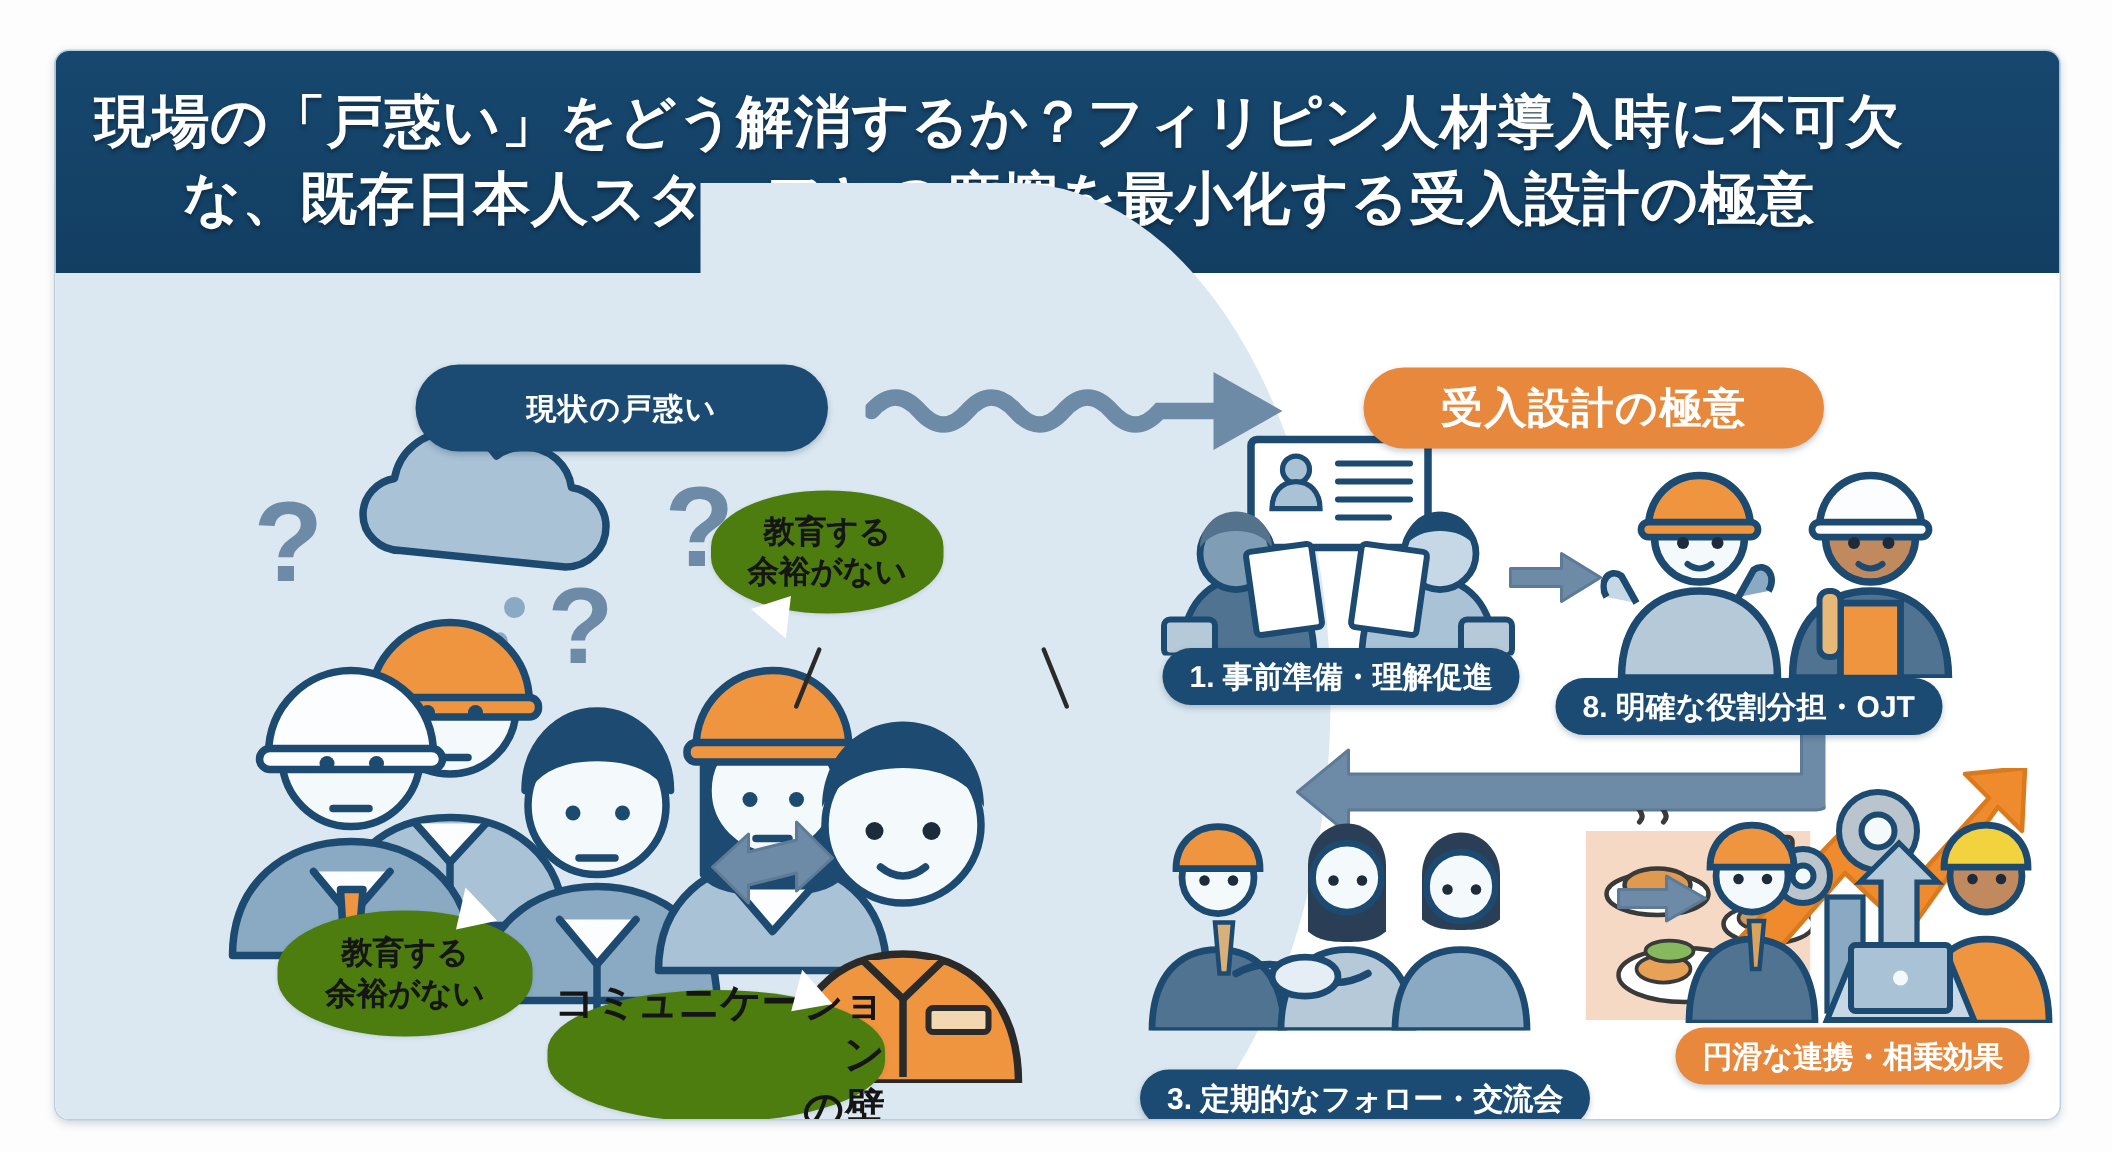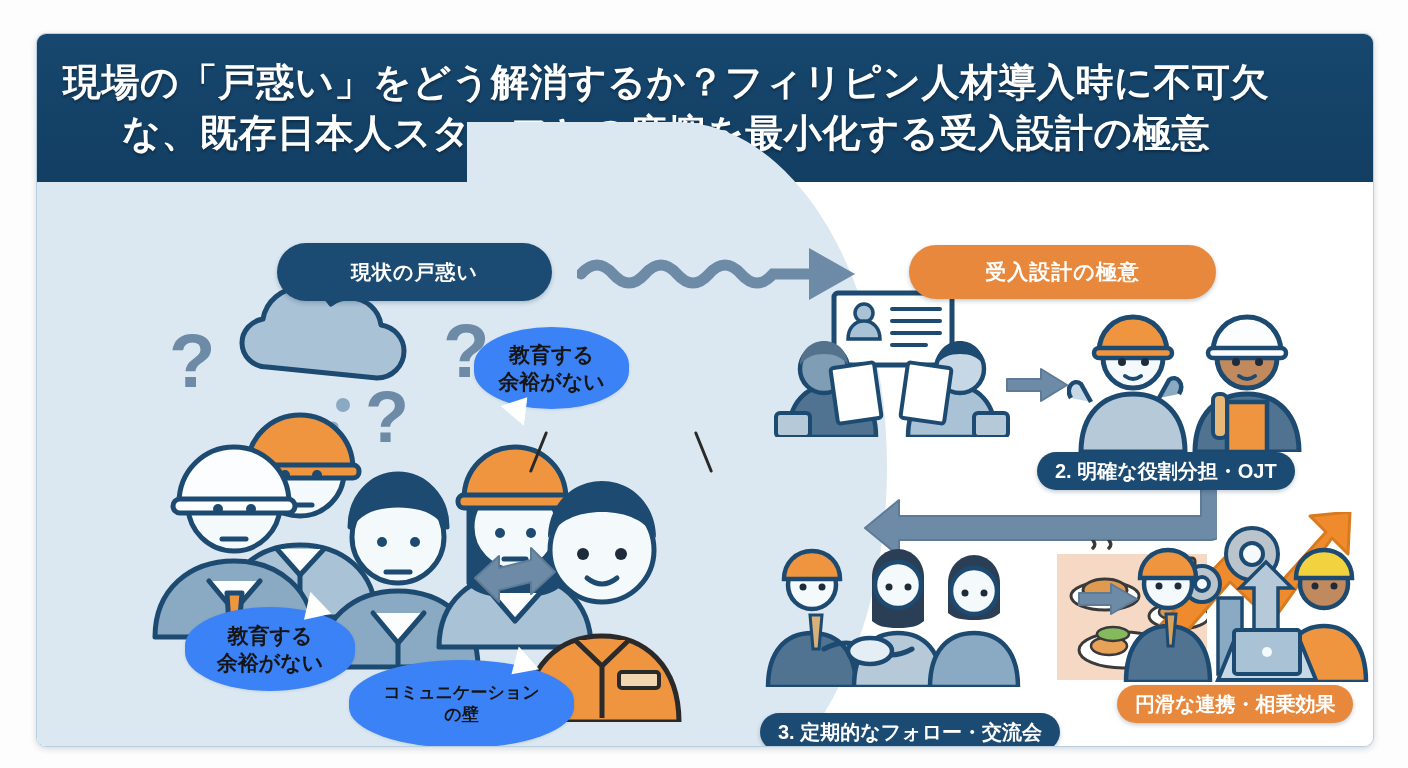--- a/index.html
+++ b/index.html
@@ -50,45 +50,45 @@
   
   .pill{
     position:absolute;display:flex;align-items:center;justify-content:center;
     border-radius:999px;color:#fff;font-weight:700;white-space:nowrap;
     box-shadow:0 2px 4px rgba(20,50,80,.25);
   }
   .pill.navy{background:#1b4a72;}
   .pill.orange{background:#e8883c;}
 
   .pill-state{left:240px;top:61px;width:275px;height:58px;font-size:20px;letter-spacing:1px;}
-  .pill-best{left:872px;top:63px;width:307px;height:54px;font-size:21px;letter-spacing:1px;}
+  .pill-best{left:872px;top:63px;width:307px;height:54px;font-size:28px;letter-spacing:1px;}
 
   .step-pill{font-size:20px;height:38px;padding:0 18px;}
   .pill-step1{left:738px;top:250px;}
   .pill-step2{left:1000px;top:270px;}
   .pill-step3{left:723px;top:503px;margin-top:28px;}
   .pill-step4{left:1080px;top:503px;}
 
   
   .bubble{
-    position:absolute;background:#3b82f6;border-radius:50%/46%;
+    position:absolute;background:#4d7c0f;border-radius:50%/46%;
     display:flex;align-items:center;justify-content:center;text-align:center;
     color:#151515;font-weight:700;line-height:1.3;
     box-shadow:0 1px 3px rgba(20,50,80,.12);
   }
   .bubble .tail{
     position:absolute;width:0;height:0;
     border-left:16px solid transparent;border-right:12px solid transparent;
     border-top:26px solid #fff;
   }
   .b-edu-top{left:437px;top:145px;width:155px;height:82px;font-size:21px;}
   .b-edu-top .tail{left:30px;bottom:-18px;transform:rotate(-18deg);}
   .b-edu-bot{left:148px;top:425px;width:170px;height:84px;font-size:21px;}
   .b-edu-bot .tail{right:26px;top:-16px;transform:rotate(168deg);}
-  .b-comm{left:312px;top:478px;width:225px;height:88px;font-size:17px;}
+  .b-comm{left:328px;top:478px;width:225px;height:88px;font-size:27px;text-align:right;}
   .b-comm .tail{left:160px;top:-14px;transform:rotate(170deg);}
 
   
   .fil-label{
     position:absolute;left:512px;top:245px;width:150px;
     text-align:center;font-size:21px;font-weight:700;color:#141414;line-height:1.25;
   }
   .slash{position:absolute;width:3px;height:44px;background:#2a2a2a;border-radius:2px;}
   .slash.l{left:500px;top:248px;transform:rotate(22deg);}
   .slash.r{left:665px;top:248px;transform:rotate(-22deg);}
@@ -342,21 +342,22 @@
       </svg>
 
       <svg class="art" style="left:540px;top:62px;" width="310" height="60" viewBox="0 0 310 60">
         <path d="M4 30q16-18 32 0t32 0q16-18 32 0t32 0q16-18 32 0t32 0h38" fill="none" stroke="#6d8ba6" stroke-width="11" stroke-linecap="round"></path>
         <path d="M232 4l46 26-46 26z" fill="#6d8ba6"></path>
       </svg>
 
       <div class="pill navy pill-state">現状の戸惑い</div>
       <div class="pill orange pill-best">受入設計の極意</div>
 
-      <div class="pill navy step-pill pill-step2">2. 明確な役割分担・OJT</div>
+      <div class="pill navy step-pill pill-step1">1. 事前準備・理解促進</div>
+      <div class="pill navy step-pill pill-step2">8. 明確な役割分担・OJT</div>
       <div class="pill navy step-pill pill-step3">3. 定期的なフォロー・交流会</div>
       <div class="pill orange step-pill pill-step4">円滑な連携・相乗効果</div>
 
       <div class="bubble b-edu-top">
         <span style="white-space:pre-line">教育する
 余裕がない</span>
         <span class="tail"></span>
       </div>
       <div class="bubble b-edu-bot">
         <span style="white-space:pre-line">教育する

